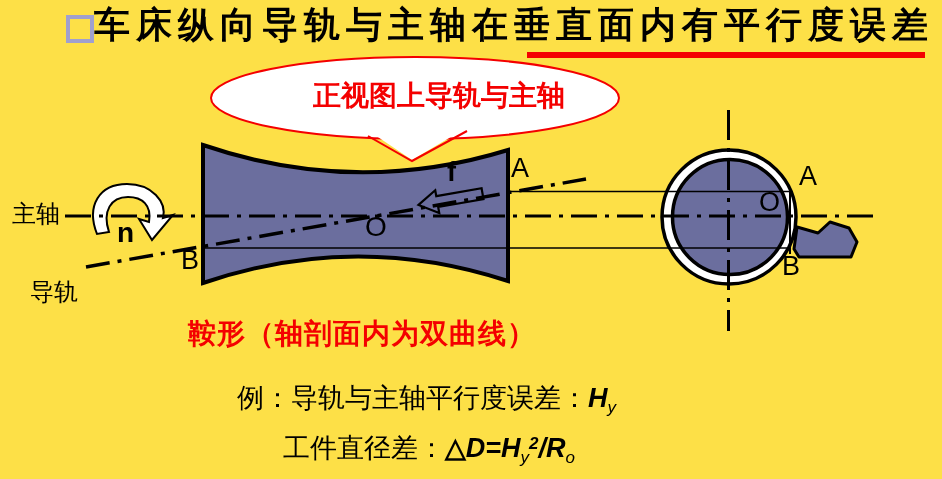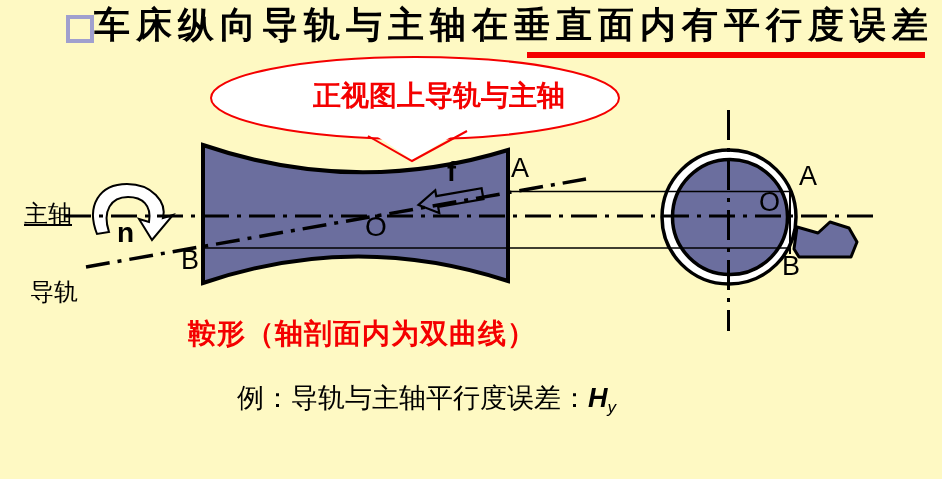--- a/index.html
+++ b/index.html
@@ -3,21 +3,21 @@
 <meta charset="utf-8">
 <style>
   :root{
     --accent-red:#f40000;
     --shape-fill:#6b6e9e;
     --bullet-border:#a0a0ce;
     --ink:#000000;
   }
   html,body{margin:0;padding:0;background:#ffffff;}
   .slide{
-    position:relative;width:942px;height:479px;background:#fef9c3;
+    position:relative;width:942px;height:479px;background:#fde047;
     overflow:hidden;font-family:"Liberation Sans",sans-serif;color:var(--ink);
   }
   .abs{position:absolute;line-height:1;white-space:nowrap;}
   
   .bullet{left:66px;top:15px;width:20px;height:20px;border:4px solid var(--bullet-border);}
   .title{left:94px;top:7px;font-size:36px;font-weight:bold;letter-spacing:6px;}
   .underline{left:527px;top:52px;width:398px;height:6px;background:var(--accent-red);}
   
   .diagram{position:absolute;left:0;top:0;}
   .purple{fill:var(--shape-fill);stroke:var(--ink);}
@@ -72,31 +72,34 @@
 
     <line x1="790" y1="189" x2="790" y2="254" stroke="#000" stroke-width="2"></line>
 
     <polygon class="purple" stroke-width="3" stroke-linejoin="round" points="794,249 797,227 818,233 830,222 849,228 857,242 851,257 799,257"></polygon>
   </svg>
 
   <div class="abs bubble-text">
     <div>正视图上导轨与主轴</div>
   </div>
 
-  <div class="abs lbl" style="left:24px;top:202px;text-decoration:underline;">主轴</div>
+  <div class="abs lbl" style="left:12px;top:202px;">主轴</div>
   <div class="abs pt bold-it" style="left:117px;top:219px;font-size:28px;">n</div>
   <div class="abs lbl" style="left:30px;top:280px;text-align:center;">导轨</div>
   <div class="abs pt" style="left:181px;top:247px;">B</div>
   <div class="abs pt" style="left:365px;top:213px;font-size:28px;">O</div>
   <div class="abs pt bold-it" style="left:447px;top:159px;">f</div>
   <div class="abs pt" style="left:511px;top:155px;">A</div>
 
   <div class="abs pt" style="left:799px;top:163px;">A</div>
   <div class="abs pt" style="left:759px;top:189px;">O</div>
   <div class="abs pt" style="left:782px;top:253px;">B</div>
 
   <div class="abs caption">鞍形（轴剖面内为双曲线）</div>
 
   <div class="abs formula" style="left:237px;top:385px;">
     <span>例：导轨与主轴平行度误差：</span><span class="fvar">H</span><span class="fsub">y</span>
   </div>
+  <div class="abs formula" style="left:283px;top:435px;">
+    <span>工件直径差：</span><span style="font-weight:bold;">△</span><span class="fvar">D=H</span><span class="fsub">y</span><span class="fsup">2</span><span class="fvar">/R</span><span class="fsub">o</span>
+  </div>
 
 </div>
 
 </body></html>

